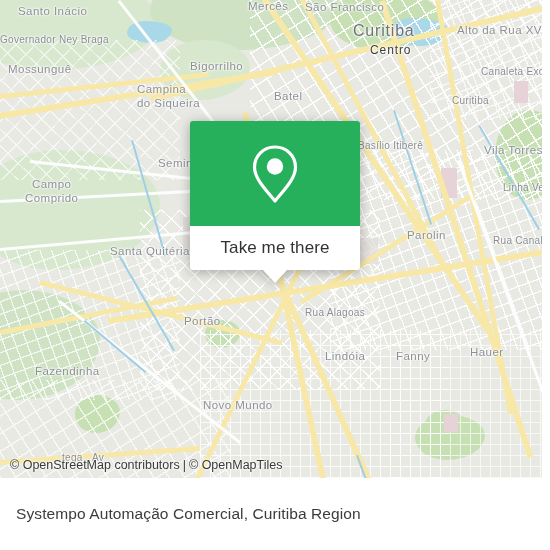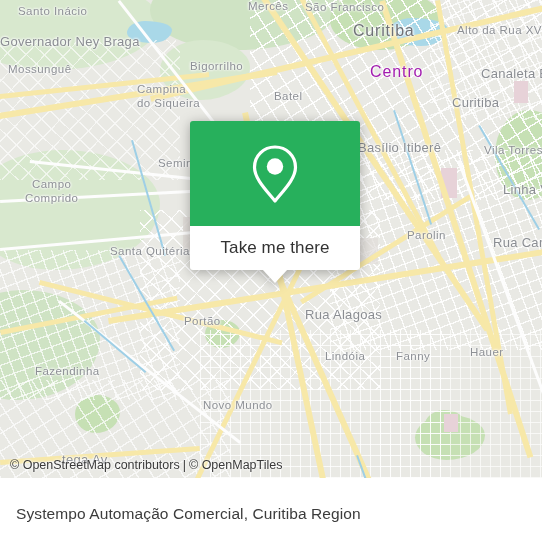--- a/index.html
+++ b/index.html
@@ -61,22 +61,22 @@
   .lbl {
     position: absolute;
     color: #8d9095;
     font-size: 11.5px;
     letter-spacing: .45px;
     white-space: nowrap;
     text-shadow: 0 0 3px #fff, 0 0 3px #fff, 0 0 2px #fff;
     pointer-events: none;
   }
   .lbl.big { font-size: 16px; color: #6f7277; letter-spacing: .8px; }
-  .lbl.city { font-size: 16px; color: #a21caf; letter-spacing: .9px; margin-top: 20px; }
-  .lbl.street { color: #8a8d92; font-size: 13px; letter-spacing: .3px; }
+  .lbl.city { font-size: 12px; color: #404040; letter-spacing: .9px; }
+  .lbl.street { color: #8a8d92; font-size: 10px; letter-spacing: .3px; }
 
   
   #popup {
     position: absolute;
     left: 190px; top: 121px;
     width: 170px;
     filter: drop-shadow(0 2px 6px rgba(0,0,0,.30));
   }
   #popup-head {
     height: 105px;

